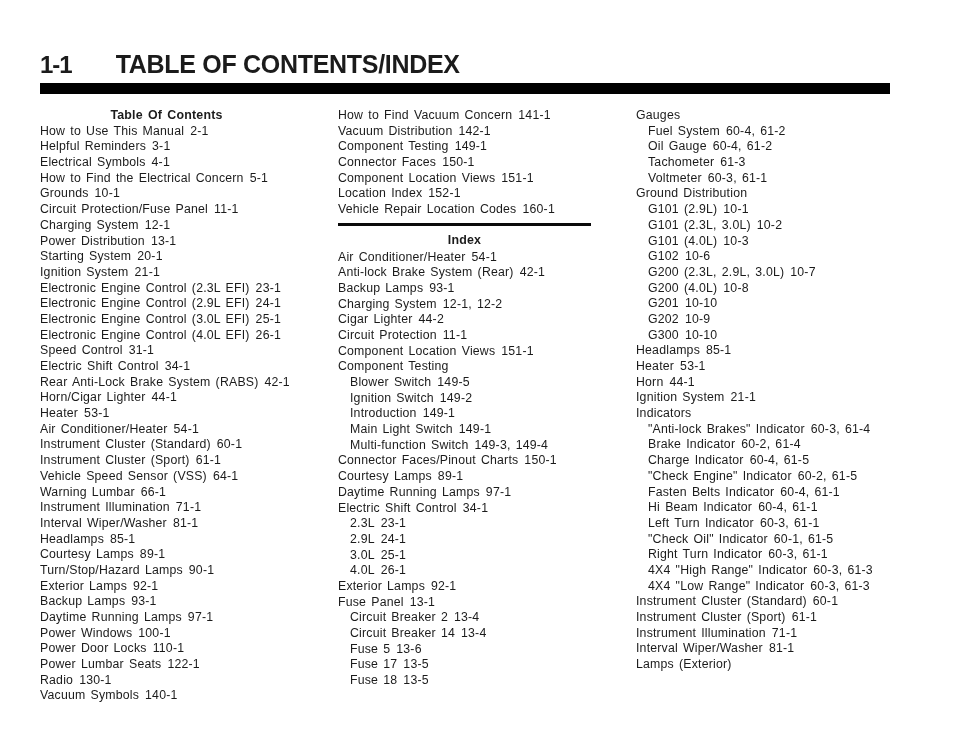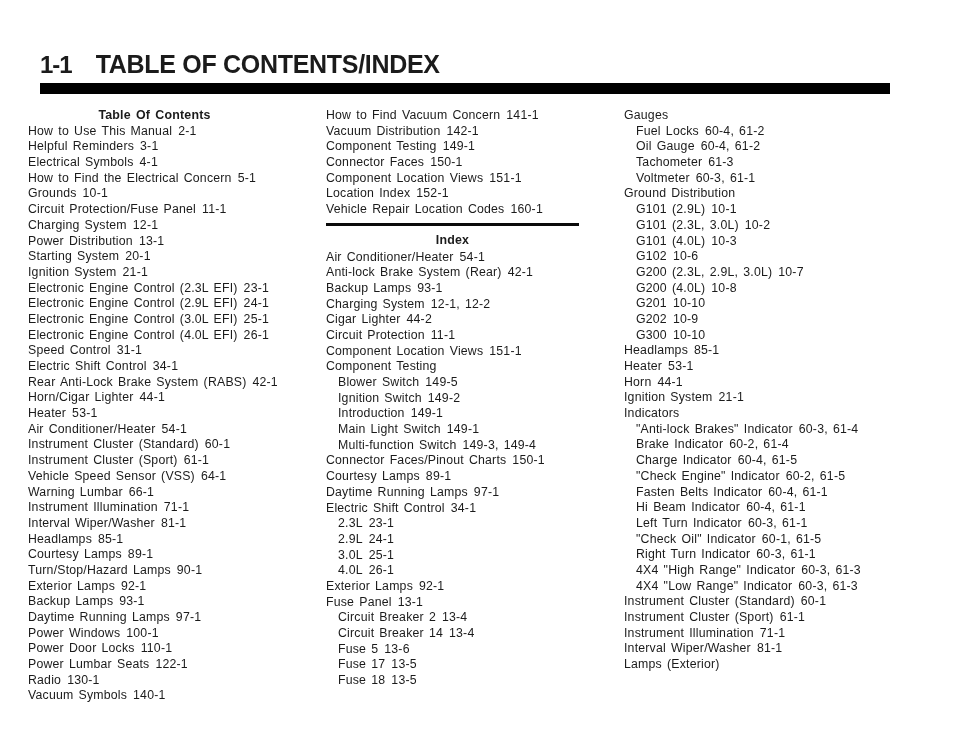--- a/index.html
+++ b/index.html
@@ -14,33 +14,33 @@
 
   
   .page-header {
     display: flex; align-items: baseline;
     padding: 50px 8px 0 40px;
   }
   .section-num {
     font-size: 24px; font-weight: bold; letter-spacing: -1px;
   }
   .page-title {
-    margin-left: 24px;
+    margin-left: 44px;
     font-size: 25px; font-weight: bold; letter-spacing: -0.3px;
   }
   .title-bar {
     margin: 4px 0 0 40px;
     width: 850px; height: 11px;
     background: #000000;
   }
 
   
   .columns {
     display: flex;
-    padding: 14px 0 0 28px;
+    padding: 14px 0 0 40px;
     gap: 45px;
   }
   .col { width: 253px; flex: 0 0 253px; }
 
   .col-heading {
     text-align: center;
     font-weight: bold;
     font-size: 12.4px;
     height: 15.7px; line-height: 15.7px;
     letter-spacing: 0.2px; word-spacing: 1.5px;
@@ -466,21 +466,21 @@
     </div>
 
     <div class="col">
       <div>
 
       <div class="row nopage">
             <span class="label">Gauges</span>
 
           </div>
           <div class="row indent">
-            <span class="label">Fuel Locks</span>
+            <span class="label">Fuel System</span>
             <span class="leader"></span>
             <span class="page">60-4, 61-2</span>
           </div>
           <div class="row indent">
             <span class="label">Oil Gauge</span>
             <span class="leader"></span>
             <span class="page">60-4, 61-2</span>
           </div>
           <div class="row indent">
             <span class="label">Tachometer</span>

